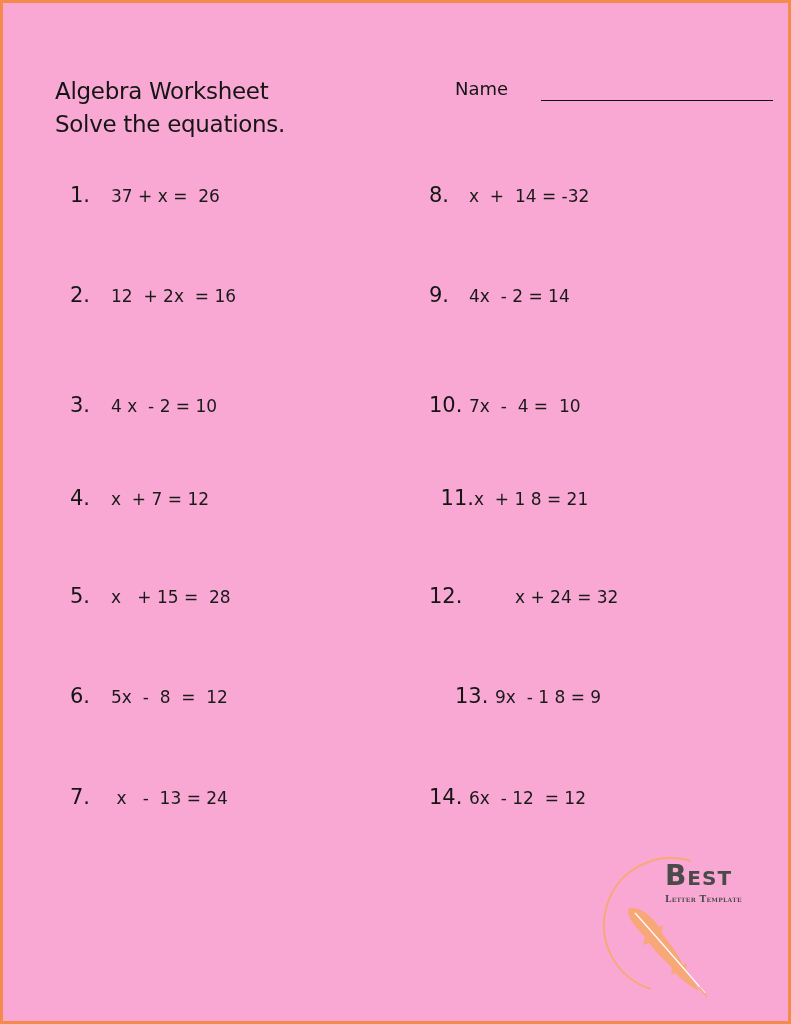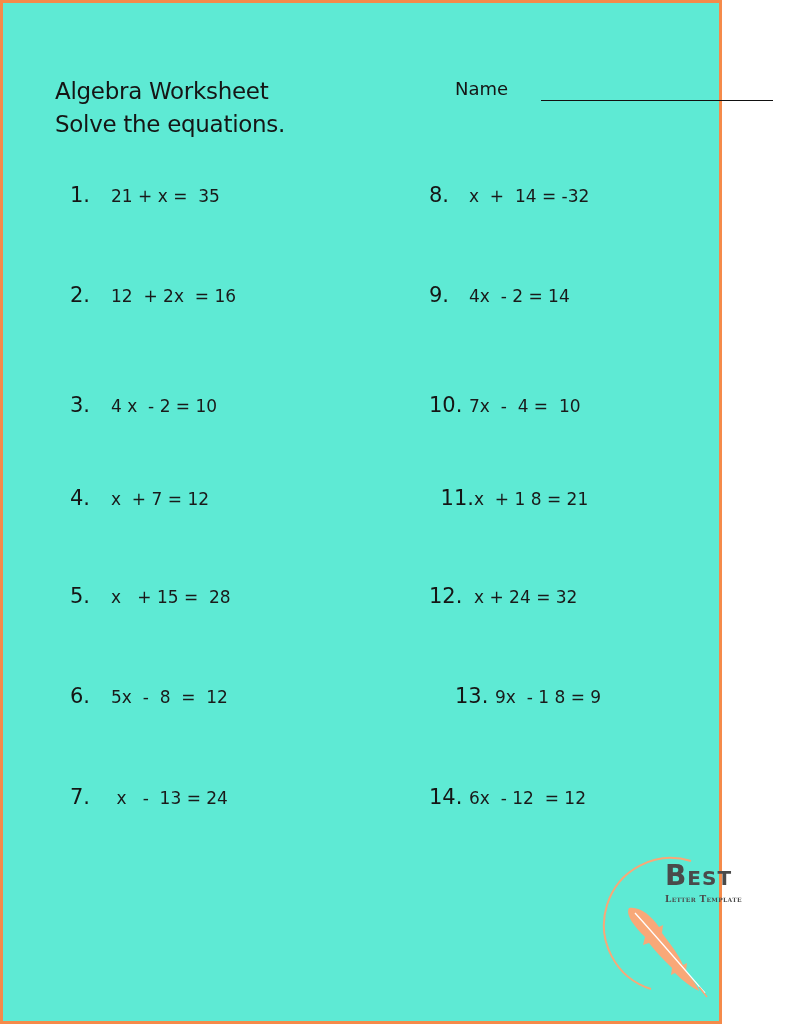--- a/index.html
+++ b/index.html
@@ -11,25 +11,25 @@
       width: 791px;
       height: 1024px;
       position: relative;
       overflow: hidden;
       font-family: "DejaVu Sans", "Liberation Sans", sans-serif;
       color: #1a1a1a;
     }
     .page {
       position: absolute;
       left: 0; top: 0;
-      width: 722px;
+      width: 791px;
       height: 1024px;
       box-sizing: border-box;
       border: 3px solid #f58a4a;
-      background: #5eead4;
+      background: #f9a8d4;
       text-decoration: underline;
     }
     .title {
       position: absolute;
       left: 52px;
       top: 72px;
       font-size: 23px;
       line-height: 33px;
       letter-spacing: -0.3px;
       color: #151515;
@@ -115,21 +115,21 @@
     <div>Solve the equations.</div>
   </div>
 
   <div class="name-field">
     <span class="name-label">Name</span>
     <span class="name-line"></span>
   </div>
 
   <div class="problem" style="left:67px; top:180px;">
     <span class="num" style="width:41px;">1.</span>
-    <span class="eq">21 + x =  35</span>
+    <span class="eq">37 + x =  26</span>
   </div>
   <div class="problem" style="left:67px; top:280px;">
     <span class="num" style="width:41px;">2.</span>
     <span class="eq">12  + 2x  = 16</span>
   </div>
   <div class="problem" style="left:67px; top:390px;">
     <span class="num" style="width:41px;">3.</span>
     <span class="eq">4 x  - 2 = 10</span>
   </div>
   <div class="problem" style="left:67px; top:483px;">
@@ -158,21 +158,21 @@
     <span class="eq">4x  - 2 = 14</span>
   </div>
   <div class="problem" style="left:426px; top:390px;">
     <span class="num" style="width:40px;">10.</span>
     <span class="eq">7x  -  4 =  10</span>
   </div>
   <div class="problem" style="left:426px; top:483px;text-align:right;">
     <span class="num" style="width:45px;">11.</span>
     <span class="eq">x  + 1 8 = 21</span>
   </div>
-  <div class="problem" style="left:426px; top:581px;">
+  <div class="problem" style="left:426px; top:581px;gap:41px;">
     <span class="num" style="width:45px;">12.</span>
     <span class="eq">x + 24 = 32</span>
   </div>
   <div class="problem" style="left:426px; top:681px;margin-left:26px;">
     <span class="num" style="width:40px;">13.</span>
     <span class="eq">9x  - 1 8 = 9</span>
   </div>
   <div class="problem" style="left:426px; top:782px;">
     <span class="num" style="width:40px;">14.</span>
     <span class="eq">6x  - 12  = 12</span>

